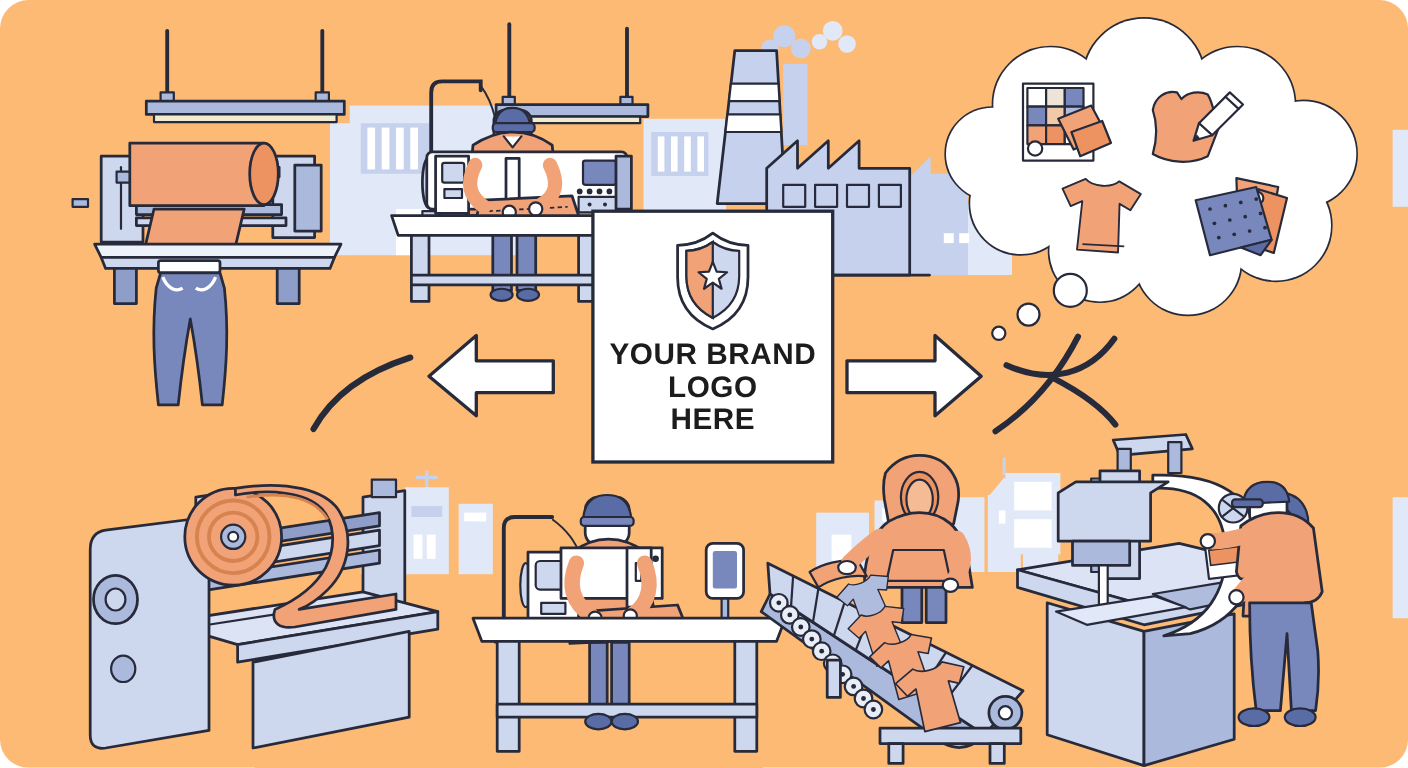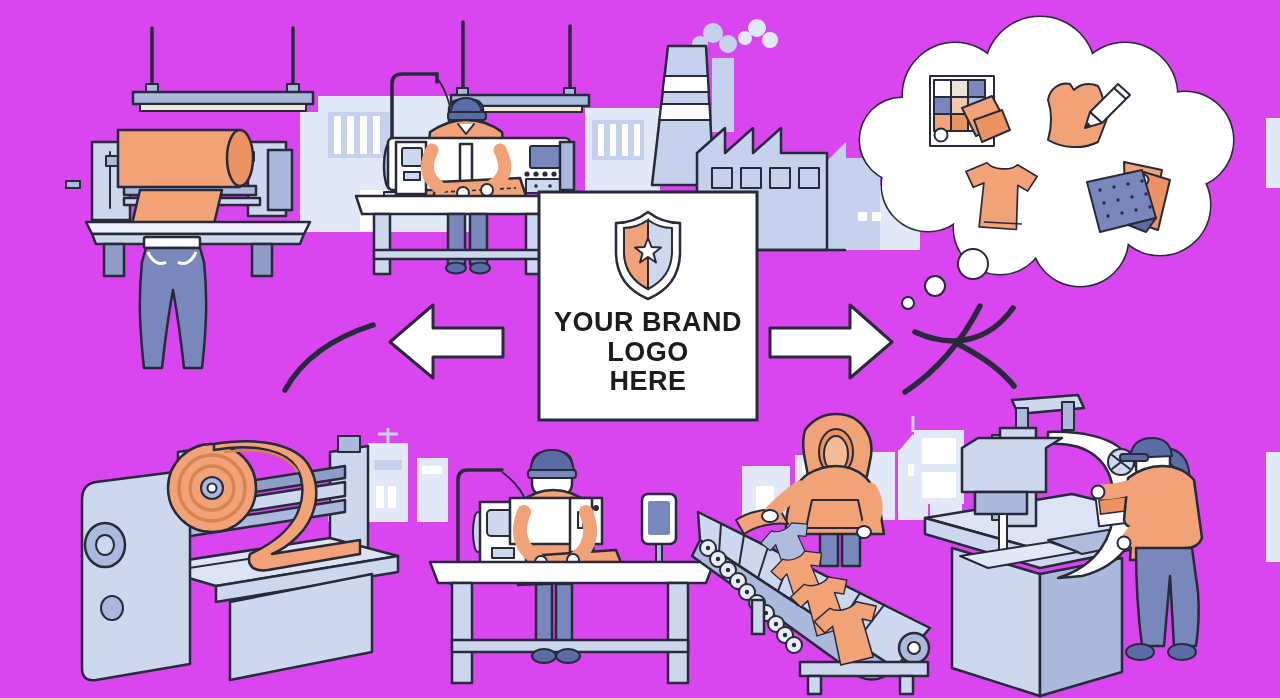--- a/index.html
+++ b/index.html
@@ -11,21 +11,21 @@
   .s3{stroke:var(--ink);stroke-width:3;stroke-linejoin:round;stroke-linecap:round;}
   .swoosh{stroke:var(--ink);stroke-width:5.5;stroke-linecap:round;fill:none;}
   .rod{stroke:var(--ink);stroke-width:3.5;stroke-linecap:round;fill:none;}
   .wire{stroke:var(--ink);stroke-width:1.8;fill:none;}
   .brand-text{font-family:"Liberation Sans",sans-serif;font-weight:bold;font-size:27px;
               letter-spacing:.5px;fill:var(--text);text-anchor:middle;}
 </style>
 </head>
 <body>
 
-<div class="stage" style="background: #d946ef;">
+<div class="stage" style="background: #fdba74; border-radius: 26px;">
 <svg width="1280" height="698" viewBox="0 0 1280 698">
 <defs>
   <path id="tee" d="M -18,-38 C -10,-30 10,-30 18,-38 L 42,-26 L 32,-8 L 20,-14 L 22,38 L -22,38 L -20,-14 L -32,-8 L -42,-26 Z"></path>
 </defs>
 
 <g>
   <rect x="300" y="112" width="20" height="120" fill="var(--silhouette_light)"></rect>
   <rect x="318" y="96" width="152" height="136" fill="var(--silhouette_light)"></rect>
   <rect x="328" y="112" width="64" height="46" fill="var(--silhouette)"></rect>
   <rect x="334" y="116" width="7" height="38" fill="#fff"></rect>

